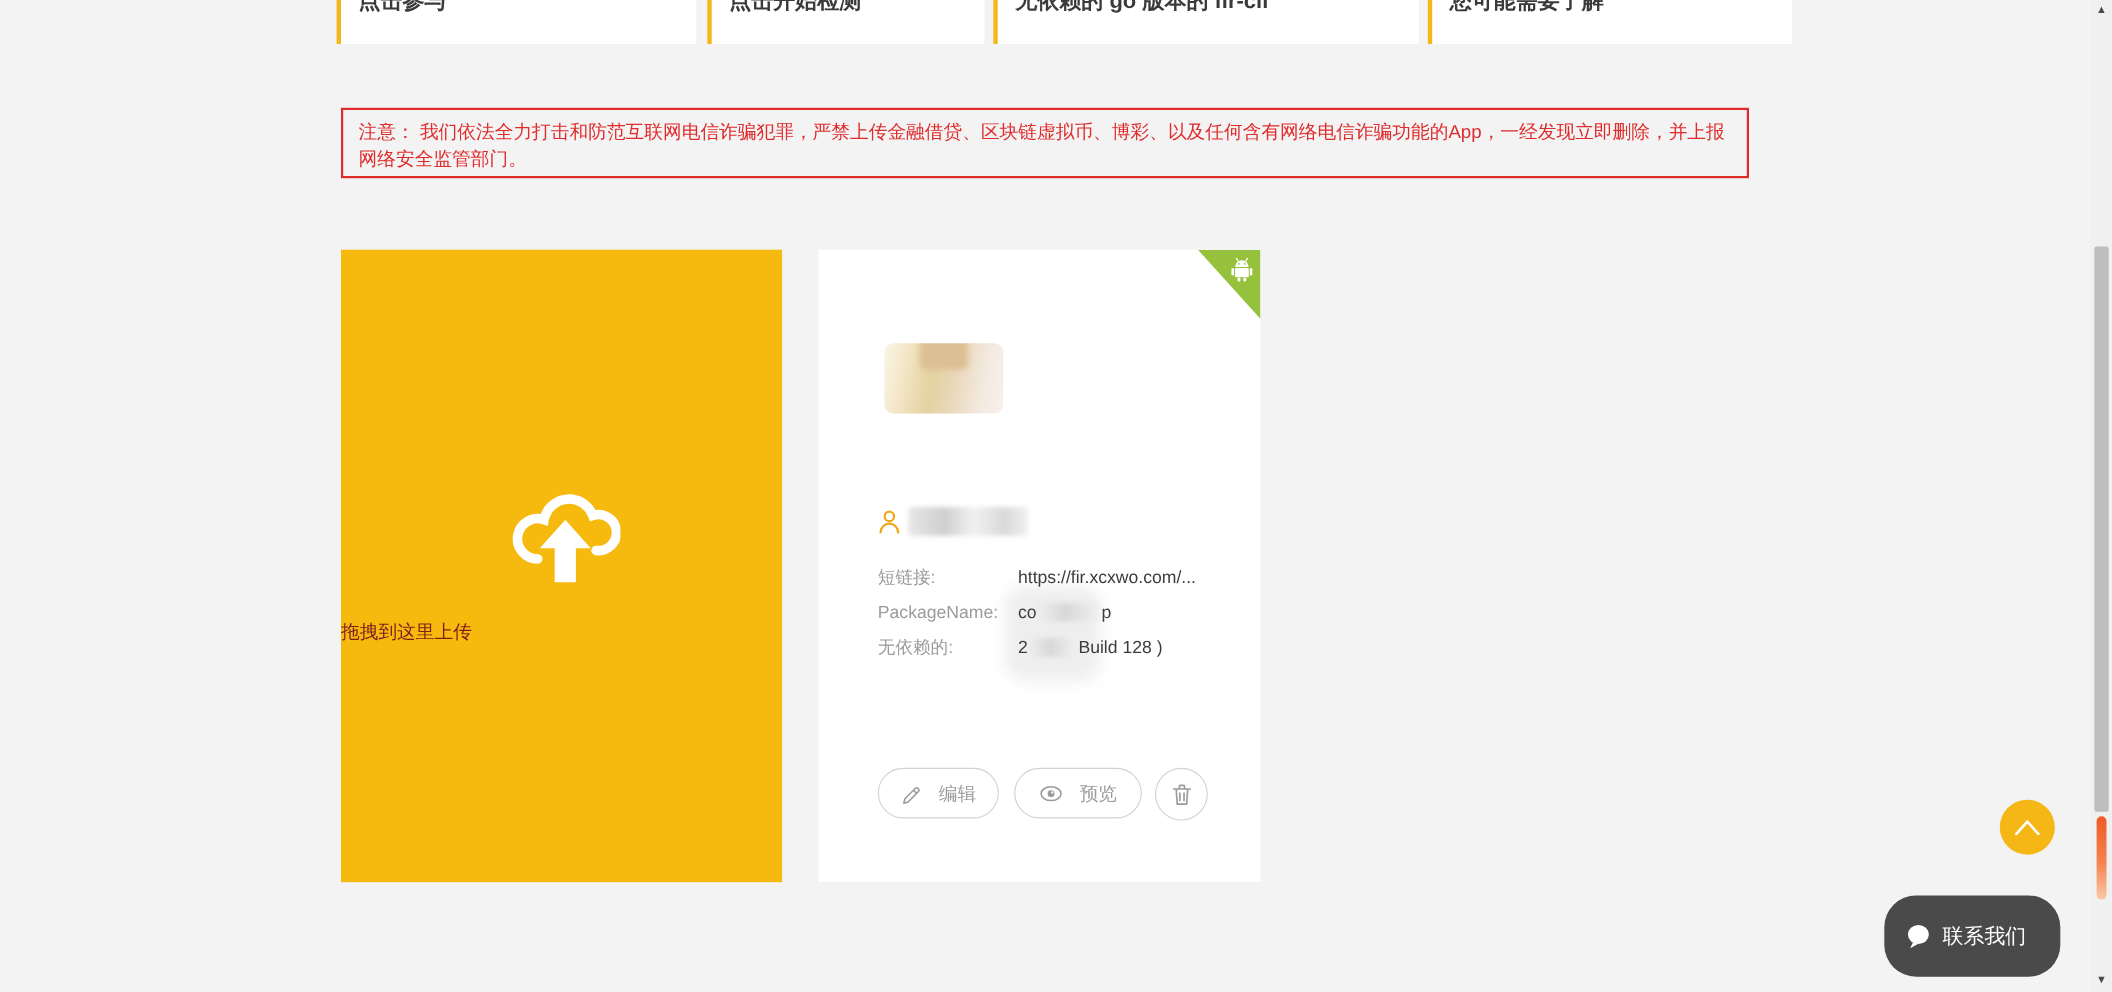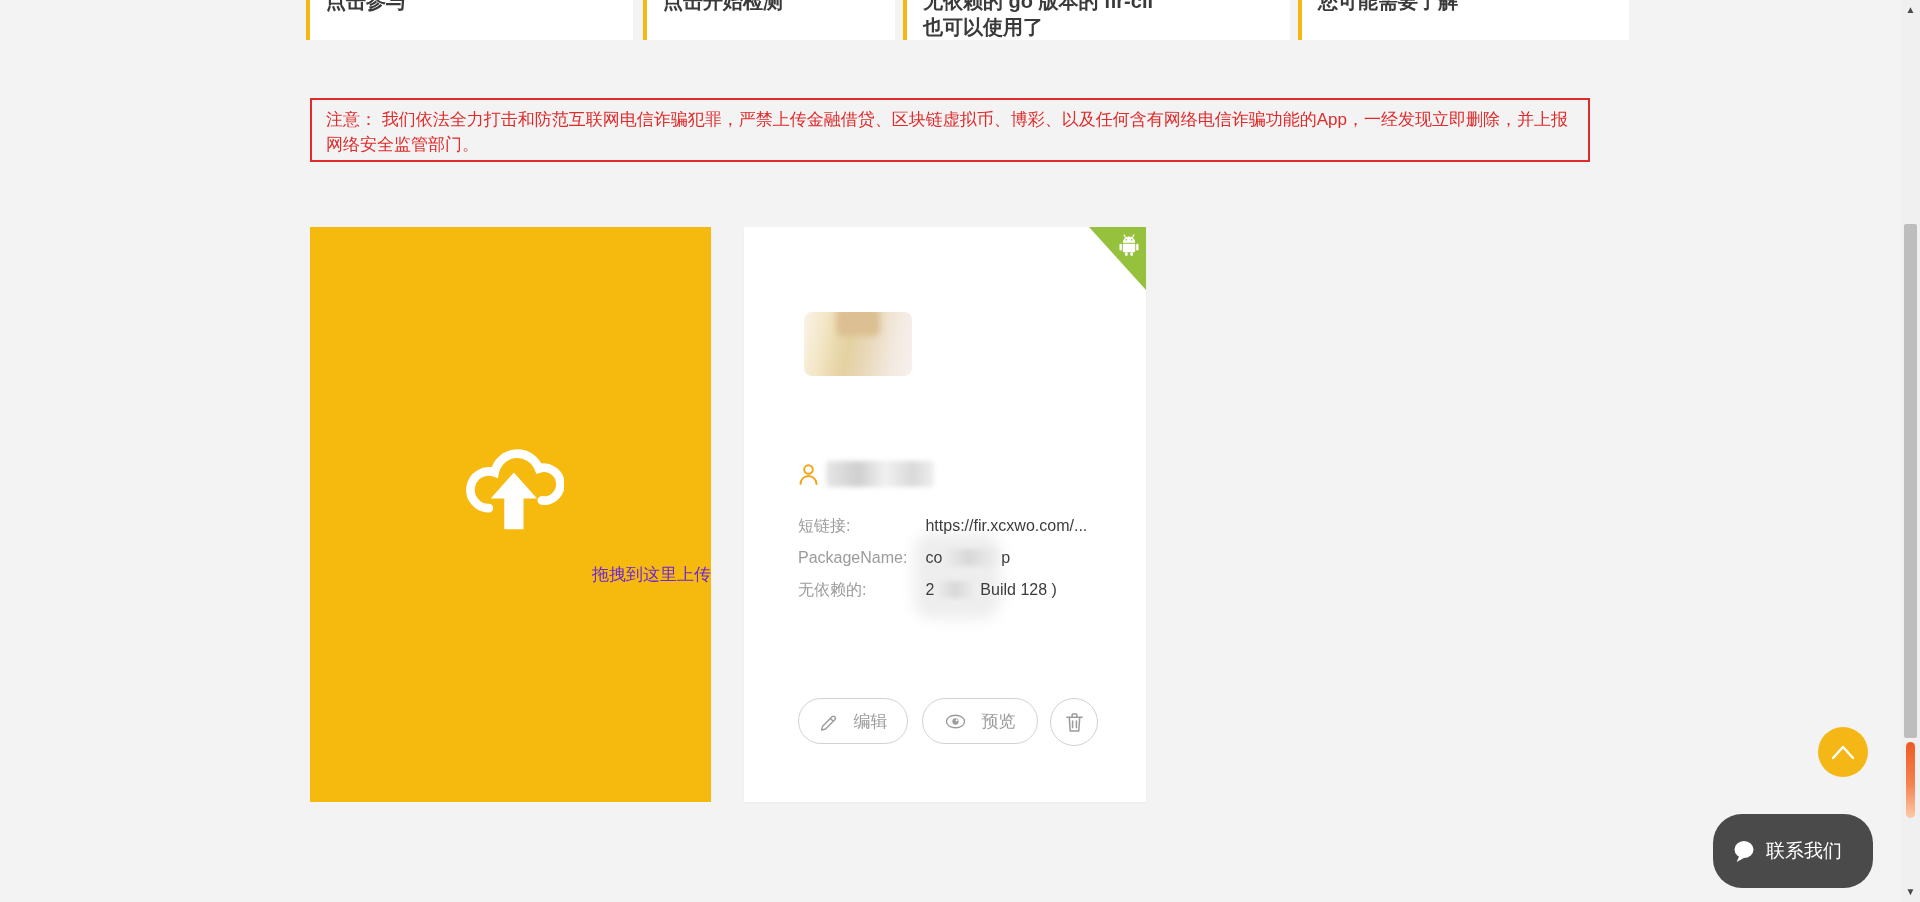--- a/index.html
+++ b/index.html
@@ -30,21 +30,21 @@
     padding:7px 14px;
     font-size:17px;line-height:25px;color:var(--warning-red,#e02b2b);
   }
 
   
   .dropzone{
     position:absolute;left:310px;top:227px;width:401px;height:575px;
     background:var(--accent-yellow,#f6b90e);cursor:pointer;
   }
   .dz-icon{position:absolute;left:148px;top:208px;width:106px;height:100px;}
-  .dz-text{position:absolute;left:0;top:336px;width:100%;text-align:right;color:#6d28d9;font-size:17px;}
+  .dz-text{position:absolute;left:0;top:336px;width:100%;text-align:left;color:#7f1d1d;font-size:17px;}
 
   
   .appcard{
     position:absolute;left:744px;top:227px;width:402px;height:575px;
     background:#fff;box-shadow:0 1px 2px rgba(0,0,0,0.04);
   }
   .ribbon{
     position:absolute;top:0;right:0;width:57px;height:63px;
     background:var(--ribbon-green,#95c13d);
     -webkit-clip-path:polygon(0 0,100% 0,100% 100%);
@@ -134,21 +134,20 @@
   </div>
   <div class="toptab" id="tab2">
     <div class="tt-inner">
       <div>点击开始检测</div>
       <div></div>
     </div>
   </div>
   <div class="toptab" id="tab3">
     <div class="tt-inner">
       <div>无依赖的 go 版本的 fir-cli</div>
-      <div>也可以使用了</div>
     </div>
   </div>
   <div class="toptab" id="tab4">
     <div class="tt-inner">
       <div>您可能需要了解</div>
       <div></div>
     </div>
   </div>
 
   <div class="warnbox">

